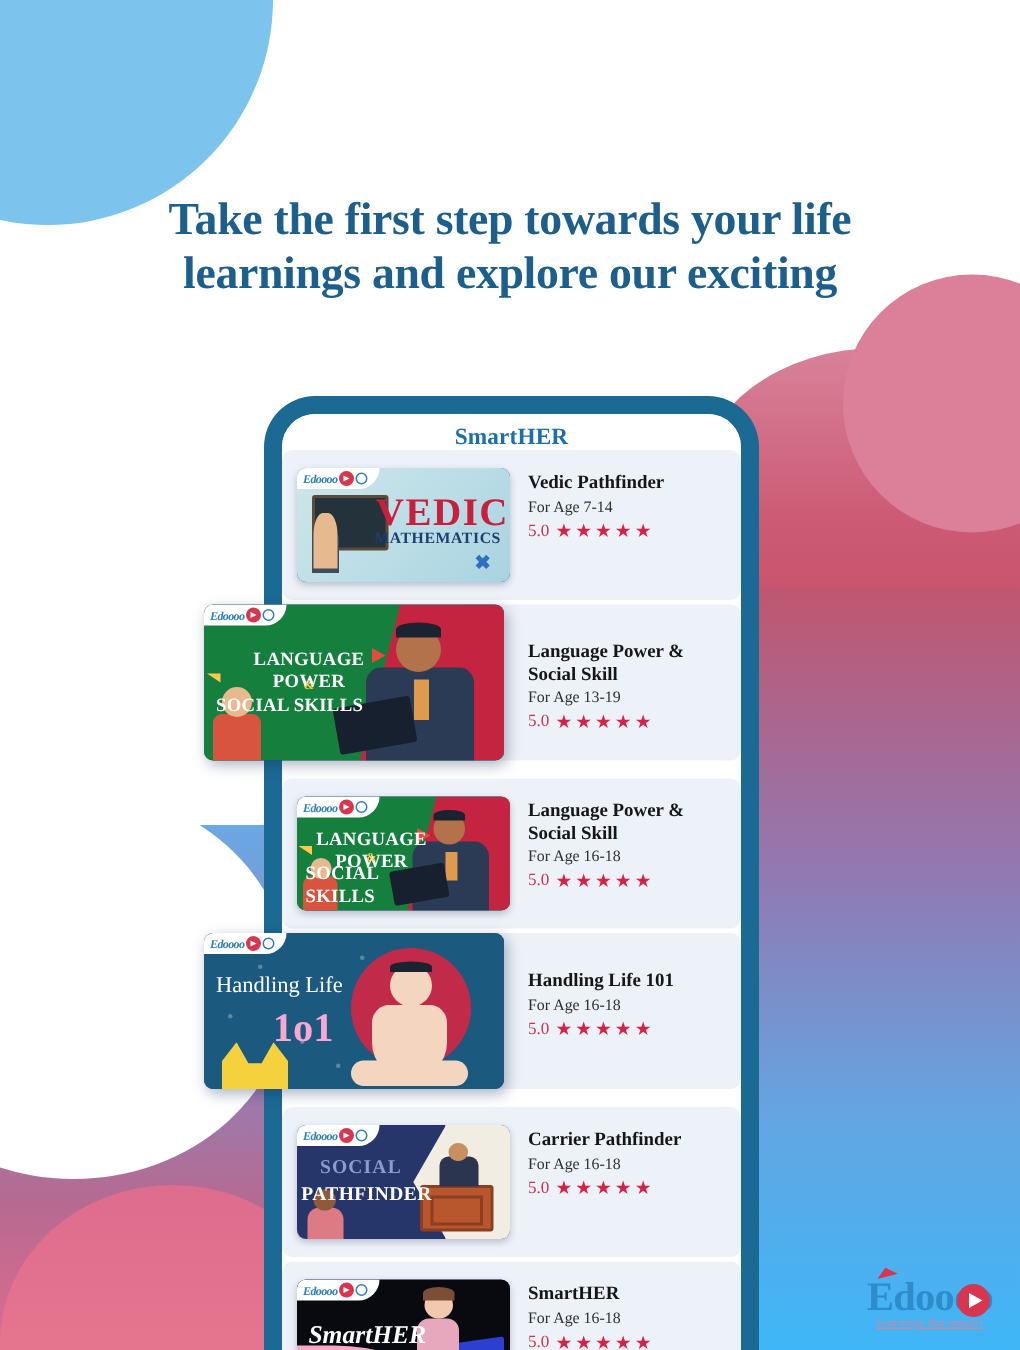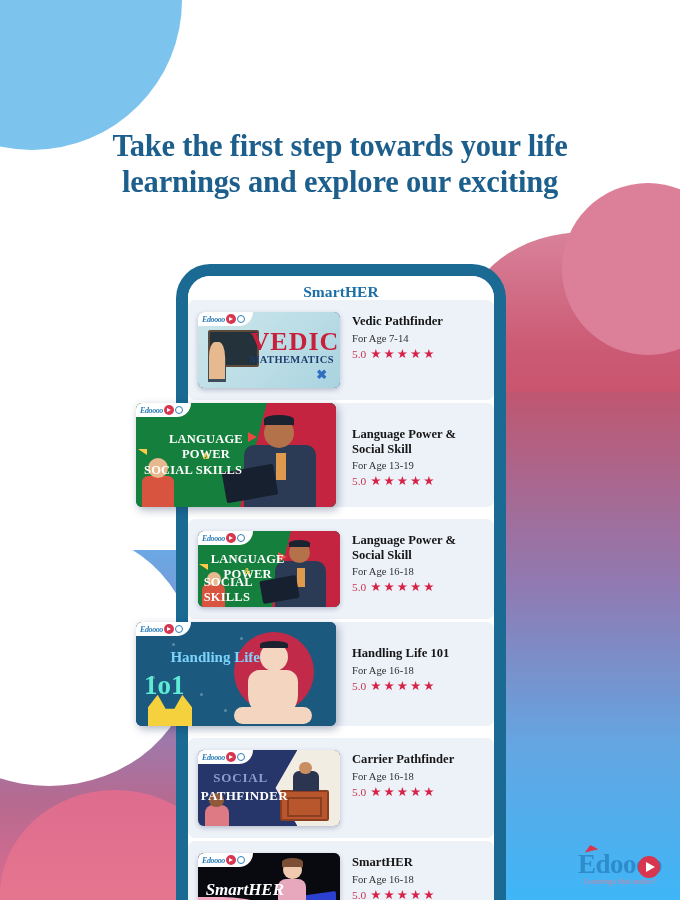--- a/index.html
+++ b/index.html
@@ -340,27 +340,27 @@
     width: 25%; height: 48%;
     background: #F4D6C0; border-radius: 14px 14px 30px 30px;
   }
   .art-life .yogi-legs {
     position: absolute; right: 12%; bottom: 2%;
     width: 39%; height: 16%;
     background: #F4D6C0; border-radius: 30px;
   }
   .art-life .hl1 {
     position: absolute; left: 4%; top: 26%;
-    color: #7dd3fc; font-size: 15px; font-weight: bold;
-    width: 58%; text-align: right;
+    color: #ffffff; font-size: 15px; font-weight: normal;
+    width: 58%; text-align: left;
   }
   .art-life .hl2 {
     position: absolute; left: 4%; top: 48%;
-    color: #5eead4; font-size: 27px; font-weight: bold;
-    width: 58%; text-align: left; line-height: 1;
+    color: #f9a8d4; font-size: 27px; font-weight: bold;
+    width: 58%; text-align: center; line-height: 1;
   }
   .art-life .cheer {
     position: absolute; left: 6%; bottom: 0;
     width: 22%; height: 30%;
     background: #F5D13D;
     clip-path: polygon(0 40%, 22% 0, 40% 45%, 60% 45%, 78% 0, 100% 40%, 100% 100%, 0 100%);
   }
 
   
   .art-career { background: #F2EDE3; }
@@ -495,20 +495,21 @@
     border-left: 9px solid #fff;
     border-top: 5.5px solid transparent;
     border-bottom: 5.5px solid transparent;
   }
   .logo-tag {
     color: #D8849B;
     font-size: 7.4px;
     font-style: italic;
     margin-top: -3px;
     letter-spacing: 0.2px;
+    text-decoration: underline;
   }
 </style>
 </head>
 <body>
 
 <div class="bg-layer">
   <div class="grad-right"></div>
   <div class="grad-right-top-round"></div>
   <div class="grad-left"></div>
   <div class="grad-left-cap"></div>

